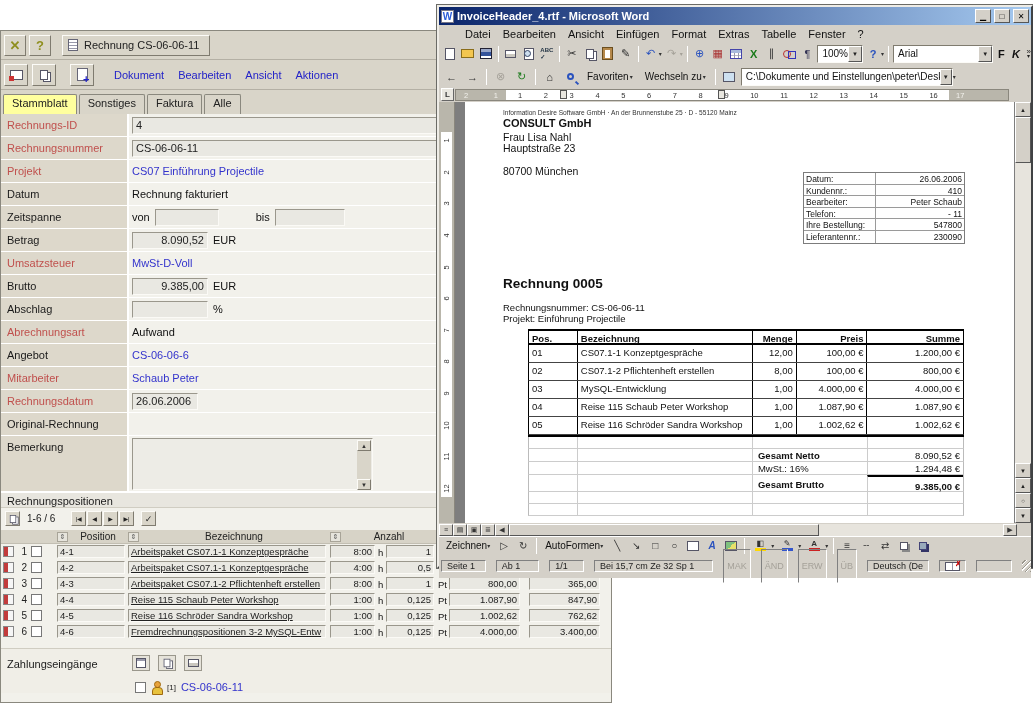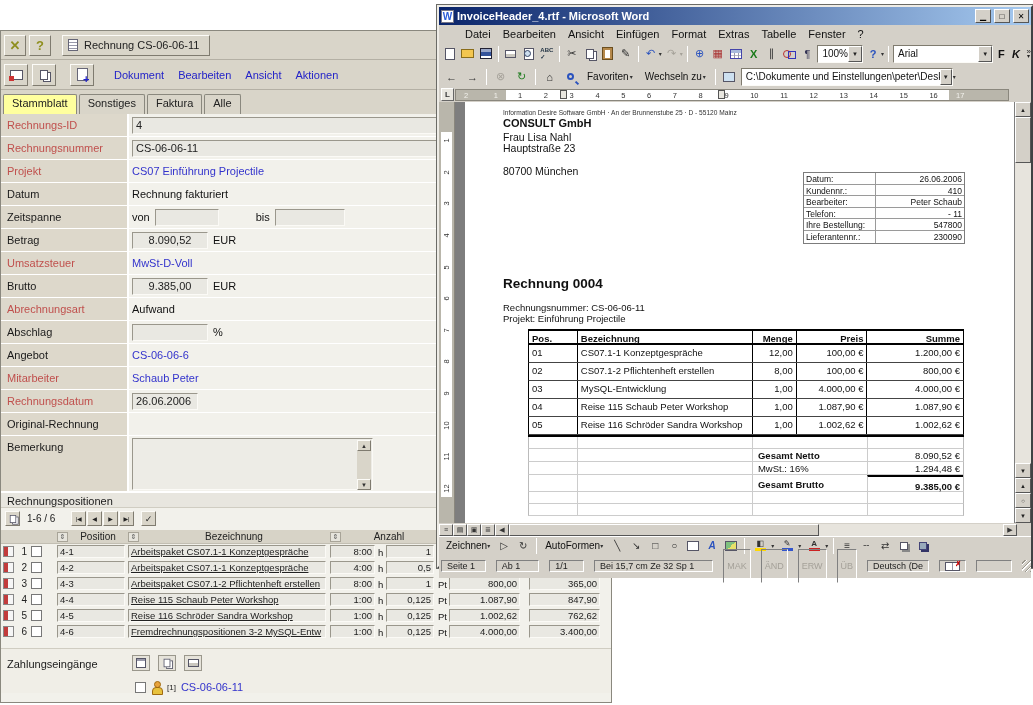--- a/index.html
+++ b/index.html
@@ -33,21 +33,21 @@
   .tab.on{background:#ffff9e;}
   
   .frow{display:flex;}
   .flbl{width:128px;background:#ddd8cb;border-right:2px solid #fff;border-bottom:1px solid #fff;
         font-size:11px;padding:5px 0 0 6px;color:#1a1a1a;}
   .flbl.req{color:#c0504d;}
   .fval{flex:1;background:#f2f1eb;border-bottom:1px solid #fff;display:flex;align-items:center;padding-left:3px;font-size:11px;gap:5px;}
   .fin{height:17px;background:#e9e8e2;border:1px solid;border-color:#9a978c #fbfaf6 #fbfaf6 #9a978c;
        font-family:"Liberation Sans",sans-serif;font-size:11px;color:#222;padding:0 3px;}
   .fin.wide{width:458px;}
-  .fin.num{width:76px;text-align:center;}
+  .fin.num{width:76px;text-align:right;}
   .fin.date{width:66px;}
   .fin.von{width:64px;}
   .fin.bis{width:70px;}
   .flink{color:#3333cc;font-size:11px;text-decoration:none;}
   .gapbis{margin-left:32px;}
   .tawrap{position:relative;display:inline-block;}
   .fta{width:241px;height:52px;resize:none;background:#edece6;border:1px solid;border-color:#9a978c #fbfaf6 #fbfaf6 #9a978c;}
   .fsb{position:absolute;right:2px;top:2px;bottom:2px;width:14px;background:#d9d5c9;display:flex;flex-direction:column;justify-content:space-between;}
   .fsb span{height:11px;background:#d9d5c9;border:1px solid;border-color:#fcfbf7 #7f7b6f #7f7b6f #fcfbf7;
         font-size:6px;display:flex;align-items:center;justify-content:center;color:#333;}
@@ -298,31 +298,31 @@
           </div>
       </div>
       <div class="frow" style="height:23px">
         <div class="flbl">Brutto</div>
         <div class="fval">
           <input class="fin num" readonly="" value="9.385,00" style="">
           <span>EUR</span>
         </div>
       </div>
       <div class="frow" style="height:23px">
-        <div class="flbl req">Abrechnungsart</div>
-        <div class="fval">
-            <span>Aufwand</span>
-          </div>
-      </div>
-      <div class="frow" style="height:23px">
         <div class="flbl">Abschlag</div>
         <div class="fval">
           <input class="fin num" readonly="" value="" style="">
           <span>%</span>
         </div>
+      </div>
+      <div class="frow" style="height:23px">
+        <div class="flbl req">Abrechnungsart</div>
+        <div class="fval">
+            <span>Aufwand</span>
+          </div>
       </div>
       <div class="frow" style="height:23px">
         <div class="flbl">Angebot</div>
         <div class="fval">
             <a href="#" class="flink">CS-06-06-6</a>
           </div>
       </div>
       <div class="frow" style="height:23px">
         <div class="flbl req">Mitarbeiter</div>
         <div class="fval">
@@ -698,21 +698,21 @@
               <span class="ilbl">Ihre Bestellung:</span>
               <span class="ival">547800</span>
             </div>
 
             <div class="irow">
               <span class="ilbl">Lieferantennr.:</span>
               <span class="ival">230090</span>
             </div>
           </div>
 
-        <div class="dhead">Rechnung 0004</div>
+        <div class="dhead">Rechnung 0005</div>
         <div class="dsub1">Rechnungsnummer: CS-06-06-11</div>
         <div class="dsub2">Projekt: Einführung Projectile</div>
 
         <div class="vtab">
           <div class="vh">
             <span class="c c1">Pos.</span>
             <span class="c c2">Bezeichnung</span>
             <span class="c c3">Menge</span>
             <span class="c c4">Preis</span>
             <span class="c c5">Summe</span>

